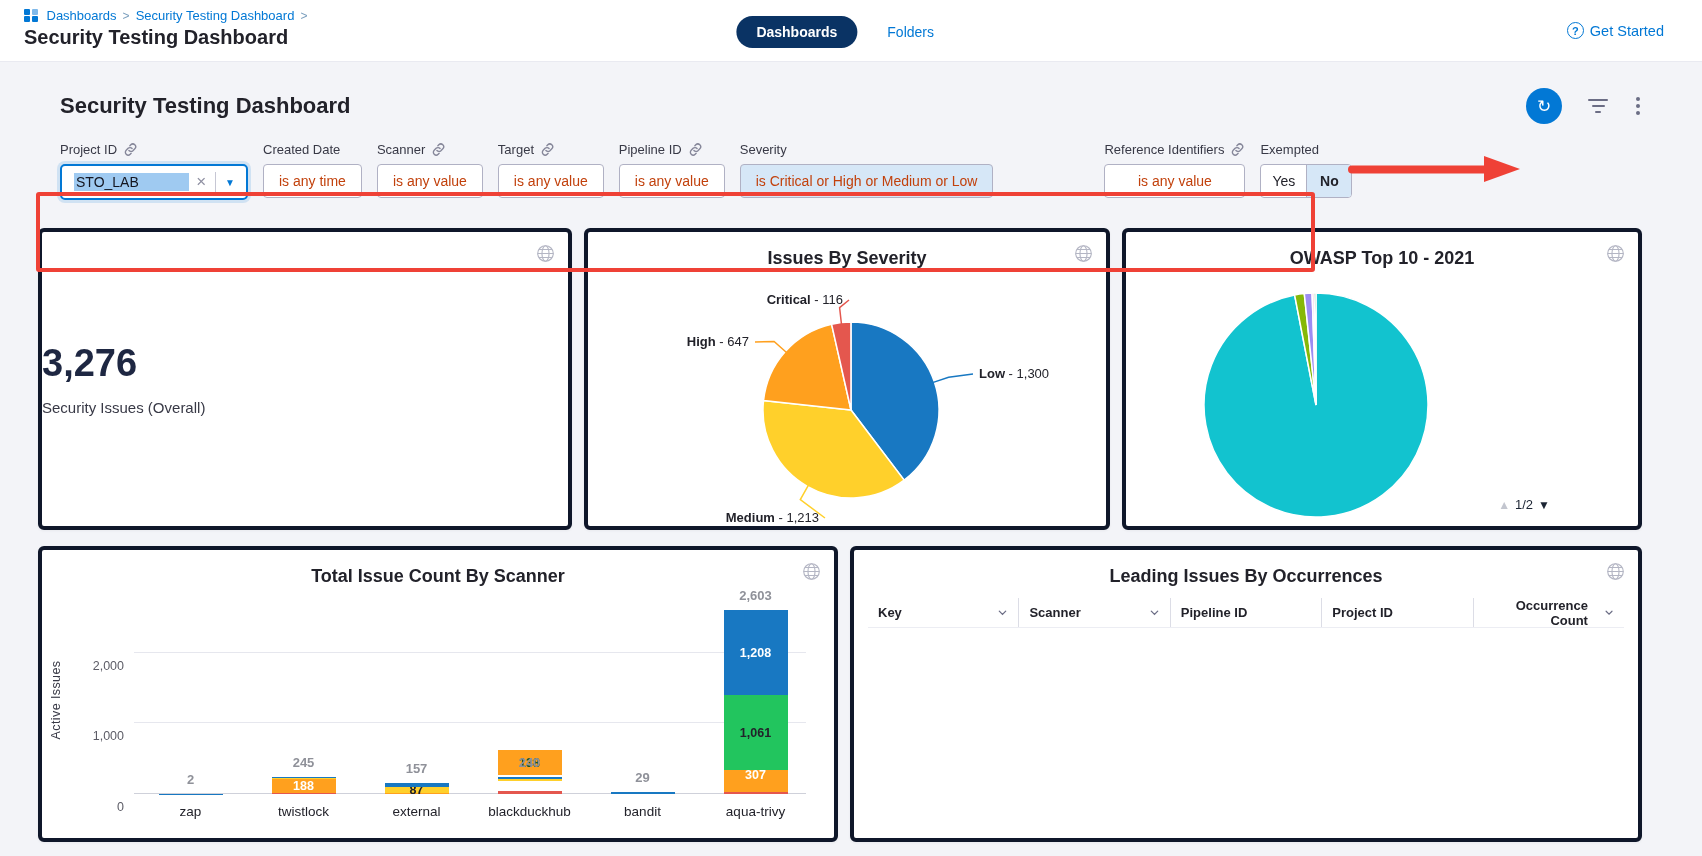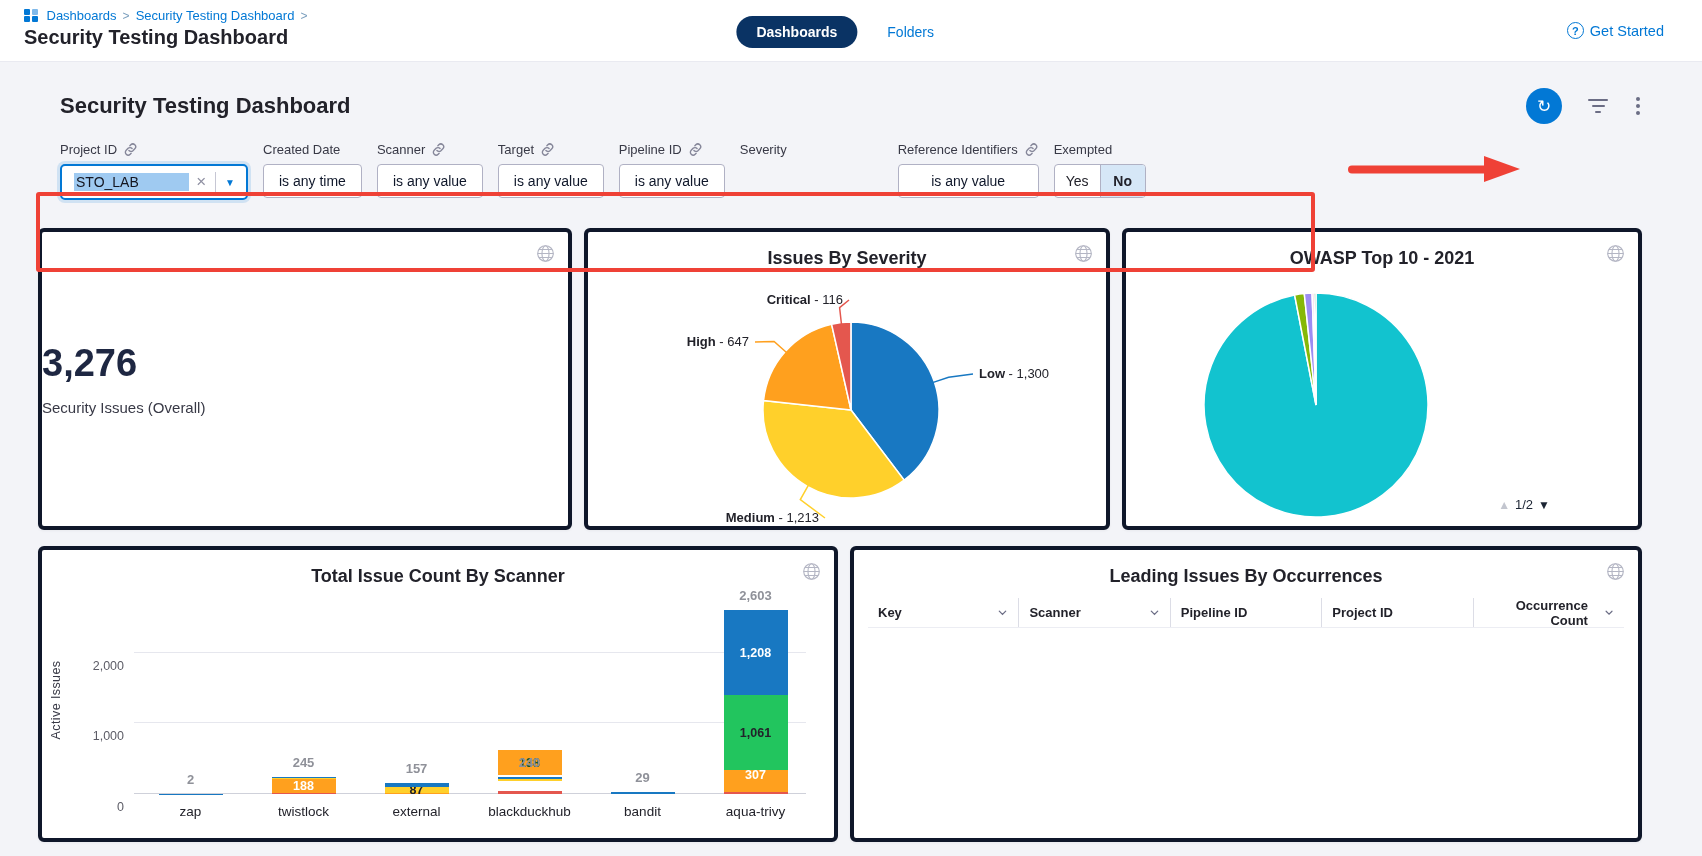--- a/index.html
+++ b/index.html
@@ -37,21 +37,21 @@
   .funnel-icon i { height:2.5px; background:#6b6d85; border-radius:2px; display:block; }
   .funnel-icon i:nth-child(1){ width:20px; } .funnel-icon i:nth-child(2){ width:13px; } .funnel-icon i:nth-child(3){ width:6px; }
   .kebab-icon { display:flex; flex-direction:column; gap:3px; cursor:pointer; padding:2px; }
   .kebab-icon i { width:4px; height:4px; background:#6b6d85; border-radius:50%; }
 
   
   .filter-row { margin-top:18px; display:flex; gap:15px; align-items:flex-start; padding-left:22px; height:66px; }
   .fgroup { display:flex; flex-direction:column; }
   .flabel { display:flex; align-items:center; gap:6px; font-size:13px; color:#383946; margin-bottom:7px; font-weight:400; }
   .fvalue { height:34px; background:#fff; border:1px solid #b0b1c4; border-radius:4px;
-            font-size:14px; color:#0f172a; padding:0 15px; cursor:pointer;
+            font-size:14px; color:#c2410c; padding:0 15px; cursor:pointer;
             font-family:"Liberation Sans",sans-serif; display:flex; align-items:center; justify-content:center; }
   .fvalue.hl { background:#d6e7f7; }
   .combo { width:188px; height:36px; background:#fff; border:2px solid #0278d5; border-radius:5px;
            box-shadow:0 0 0 3px rgba(2,120,213,.14); display:flex; align-items:center; padding:0 8px 0 12px; cursor:text; }
   .combo .sel { flex:1; font-size:14px; color:#14151f; background:#9fcaf1; padding:1px 2px; }
   .combo .clear { color:#8f90a2; font-size:17px; cursor:pointer; padding:0 7px; }
   .combo .cdiv { width:1px; height:20px; background:#c6c7d4; margin:0 6px 0 2px; }
   .combo .caret { color:#0278d5; font-size:10px; cursor:pointer; padding:0 3px; }
   .toggle { display:flex; height:34px; border:1px solid #b0b1c4; border-radius:4px; overflow:hidden; background:#fff; }
   .toggle span { width:45px; display:flex; align-items:center; justify-content:center; font-size:14px; cursor:pointer; }
@@ -207,20 +207,21 @@
             <path d="M14.5 10.5a4.5 4.5 0 0 0-6.4-.4l-3 3a4.5 4.5 0 0 0 6.4 6.4l1.5-1.5"></path>
           </svg>
         </div>
       <button class="fvalue">is any value</button>
     </div>
 
     <div class="fgroup">
       <div class="flabel">
           <span>Severity</span>
         </div>
+      <button class="fvalue hl">is Critical or High or Medium or Low</button>
     </div>
 
     <div class="fgroup" style="margin-left:96px">
       <div class="flabel">
           <span>Reference Identifiers</span>
         <svg width="15" height="15" viewBox="0 0 24 24" fill="none" stroke="#858699" stroke-width="2.2" stroke-linecap="round">
             <path d="M9.5 13.5a4.5 4.5 0 0 0 6.4.4l3-3a4.5 4.5 0 0 0-6.4-6.4l-1.5 1.5"></path>
             <path d="M14.5 10.5a4.5 4.5 0 0 0-6.4-.4l-3 3a4.5 4.5 0 0 0 6.4 6.4l1.5-1.5"></path>
           </svg>
         </div>

